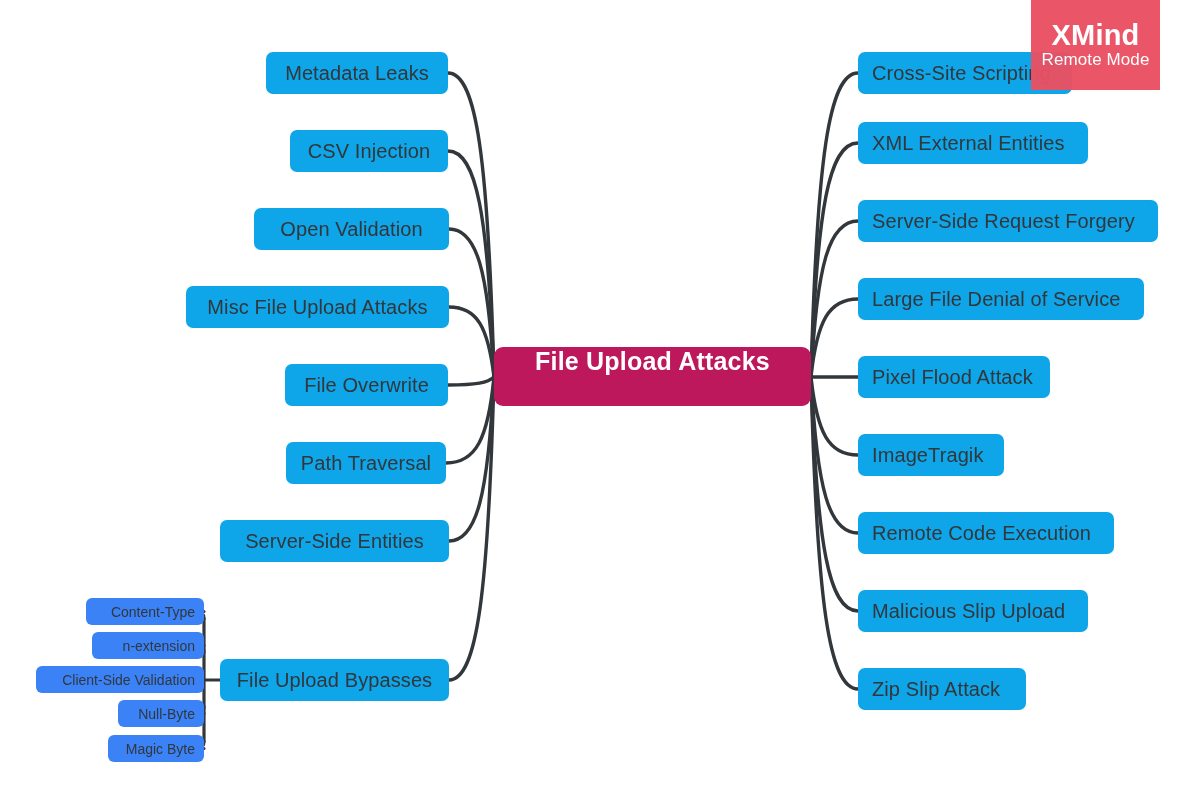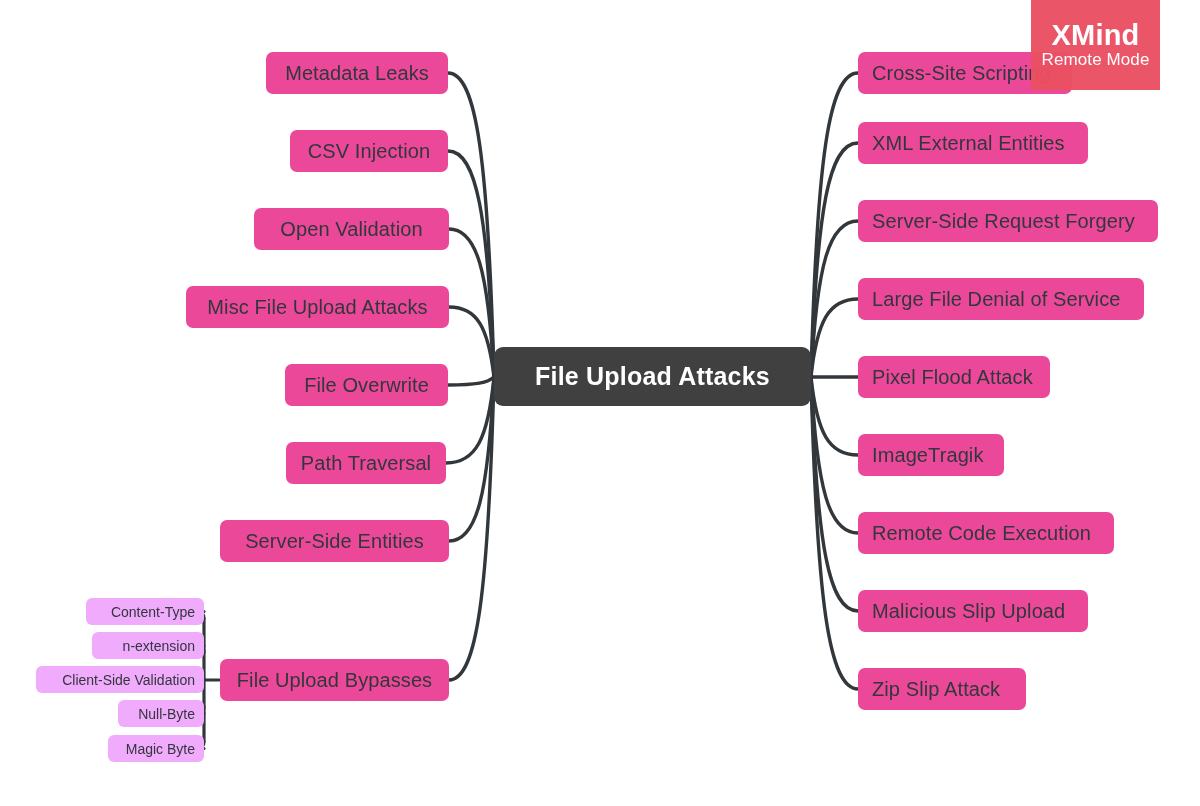--- a/index.html
+++ b/index.html
@@ -43,51 +43,51 @@
   .node.left {
     justify-content: center;
   }
   .node.right {
     justify-content: flex-start;
   }
   .node-center {
     position: absolute;
     box-sizing: border-box;
     display: flex;
-    align-items: center;
+    align-items: flex-start;
     justify-content: center;
-    background: #404040;
+    background: #be185d;
     color: #ffffff;
     font-weight: bold;
     font-size: 25px;
     border-radius: 9px;
     letter-spacing: 0.2px;
     white-space: nowrap;
     left: 494px;
     top: 347px;
     width: 317px;
     height: 59px;
   }
   .node-sub {
     position: absolute;
     box-sizing: border-box;
     display: flex;
     align-items: center;
     justify-content: flex-end;
-    background: #f0abfc;
+    background: #3b82f6;
     color: #32373c;
     border-radius: 6px;
     font-size: 14px;
     line-height: 1;
     white-space: nowrap;
     padding: 0 9px;
     height: 27px;
   }
   .node-branch {
-    background: #ec4899;
+    background: #0ea5e9;
   }
   #watermark {
     position: absolute;
     left: 1031px;
     top: 0px;
     width: 129px;
     height: 90px;
     background: #ea5061;
     display: flex;
     flex-direction: column;

